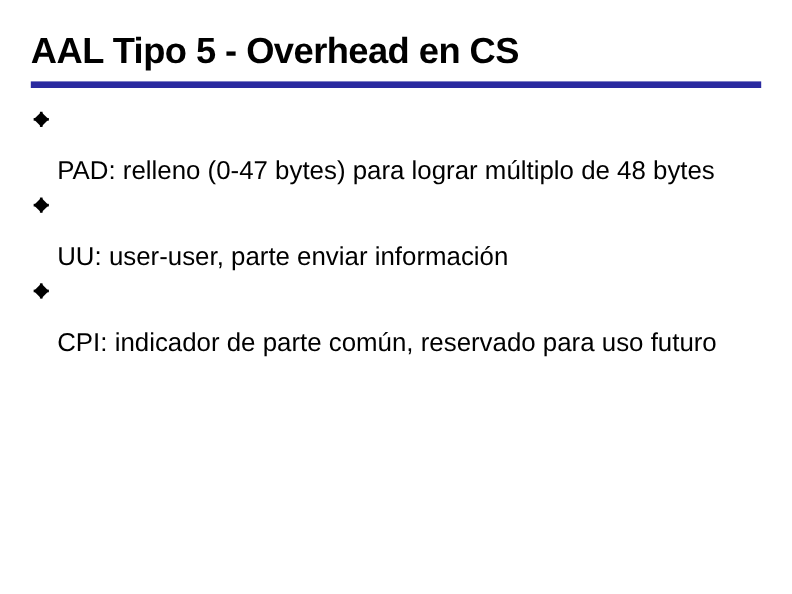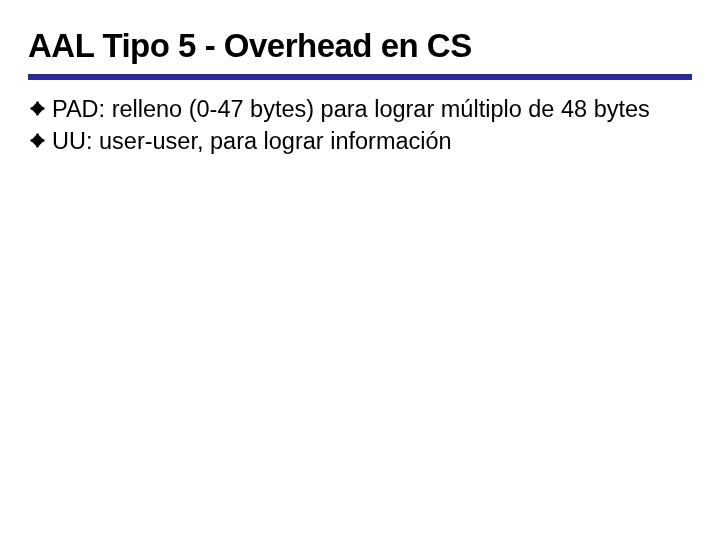--- a/index.html
+++ b/index.html
@@ -50,20 +50,21 @@
     color: #000000;
     text-align: left;
   }
   .bullet svg { display: block; margin-top: 7px; }
   .text {
     flex: 1 1 auto;
     font-size: 23.5px;
     line-height: 1.28;
     color: #000000;
     font-family: Arial, Helvetica, sans-serif;
+    margin-top: 46px;
   }
 </style>
 </head>
 <body>
 
 <div class="slide">
   <div class="title">AAL Tipo 5 - Overhead en CS</div>
   <div class="title-rule"></div>
 
   <div class="content">
@@ -82,20 +83,31 @@
 
     <div class="item">
       <span class="bullet">
         <svg width="15" height="15" viewBox="0 0 100 100">
           <rect x="4" y="42" width="92" height="16" fill="#000"></rect>
           <rect x="42" y="4" width="16" height="92" fill="#000"></rect>
           <rect x="18" y="18" width="64" height="64" fill="#000" transform="rotate(45 50 50)"></rect>
           <rect x="30" y="30" width="40" height="40" fill="#000"></rect>
         </svg>
       </span>
-      <span class="text">UU: user-user, para lograr información</span>
+      <span class="text">UU: user-user, parte enviar información</span>
     </div>
 
+    <div class="item">
+      <span class="bullet">
+        <svg width="15" height="15" viewBox="0 0 100 100">
+          <rect x="4" y="42" width="92" height="16" fill="#000"></rect>
+          <rect x="42" y="4" width="16" height="92" fill="#000"></rect>
+          <rect x="18" y="18" width="64" height="64" fill="#000" transform="rotate(45 50 50)"></rect>
+          <rect x="30" y="30" width="40" height="40" fill="#000"></rect>
+        </svg>
+      </span>
+      <span class="text">CPI: indicador de parte común, reservado para uso futuro</span>
+    </div>
 
 
 
   </div>
 </div>
 
 </body></html>

